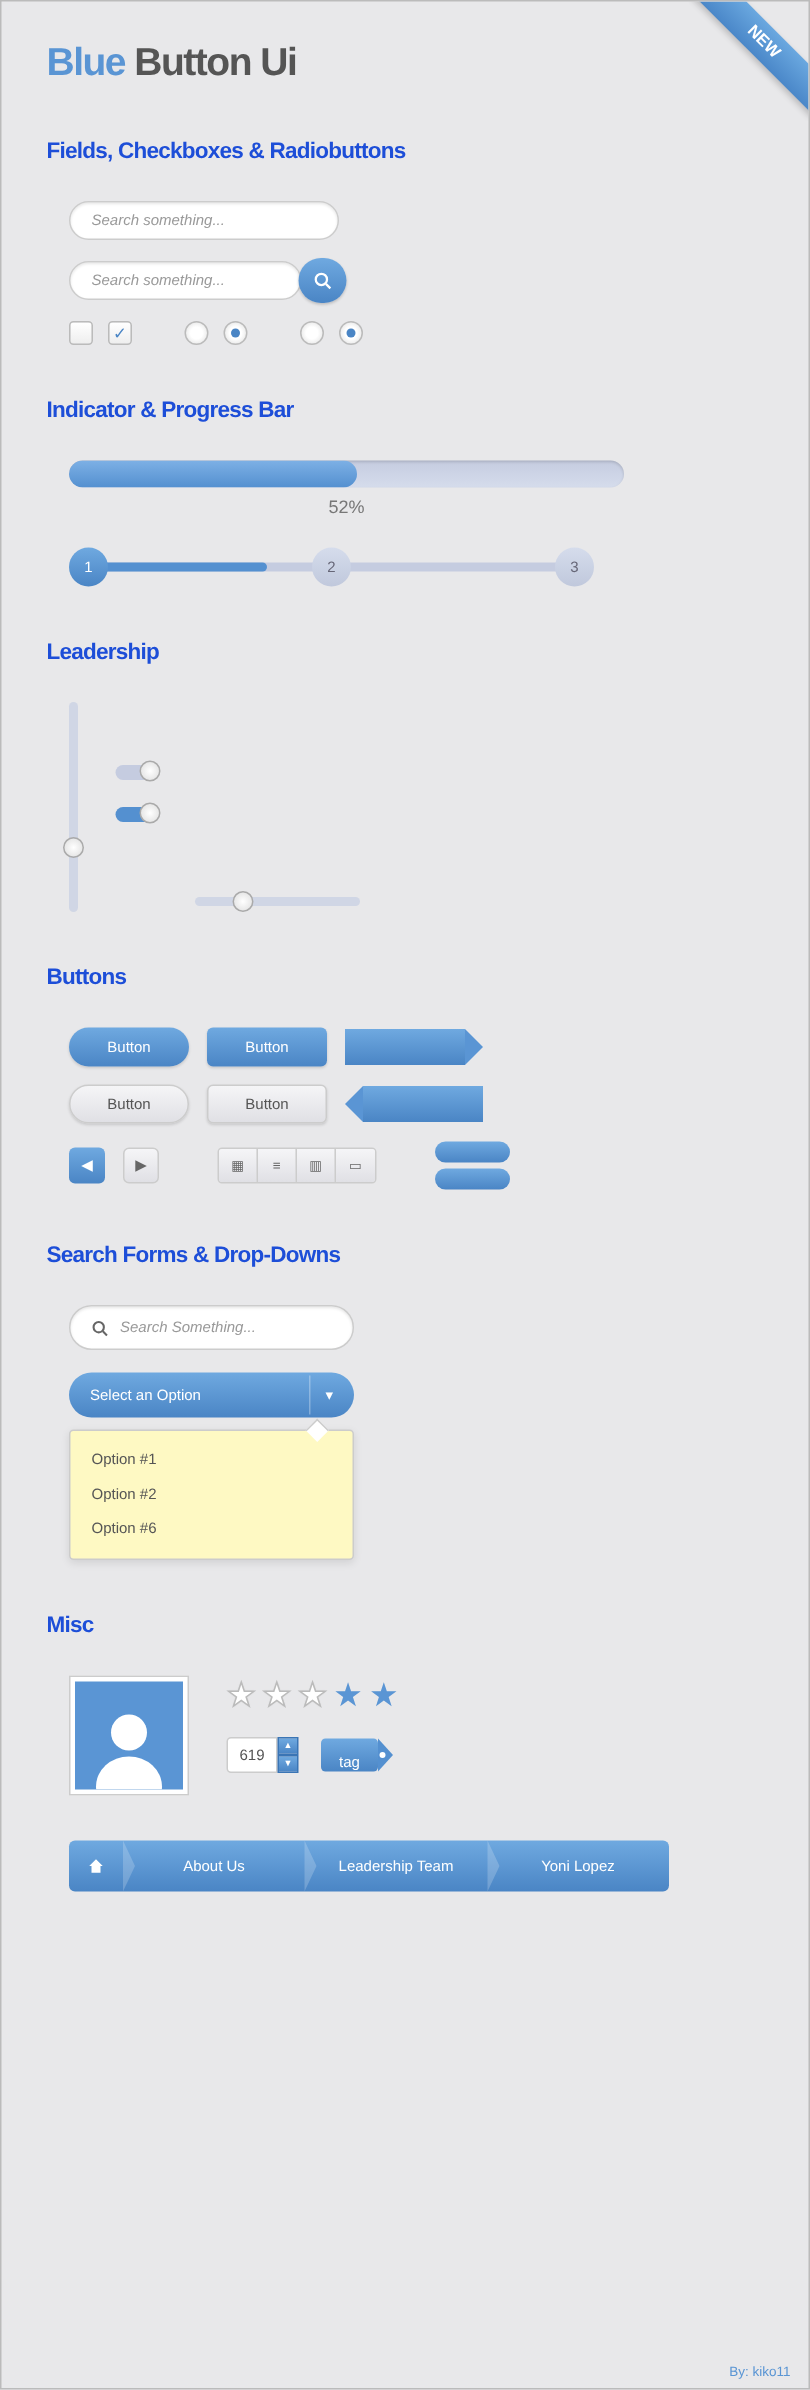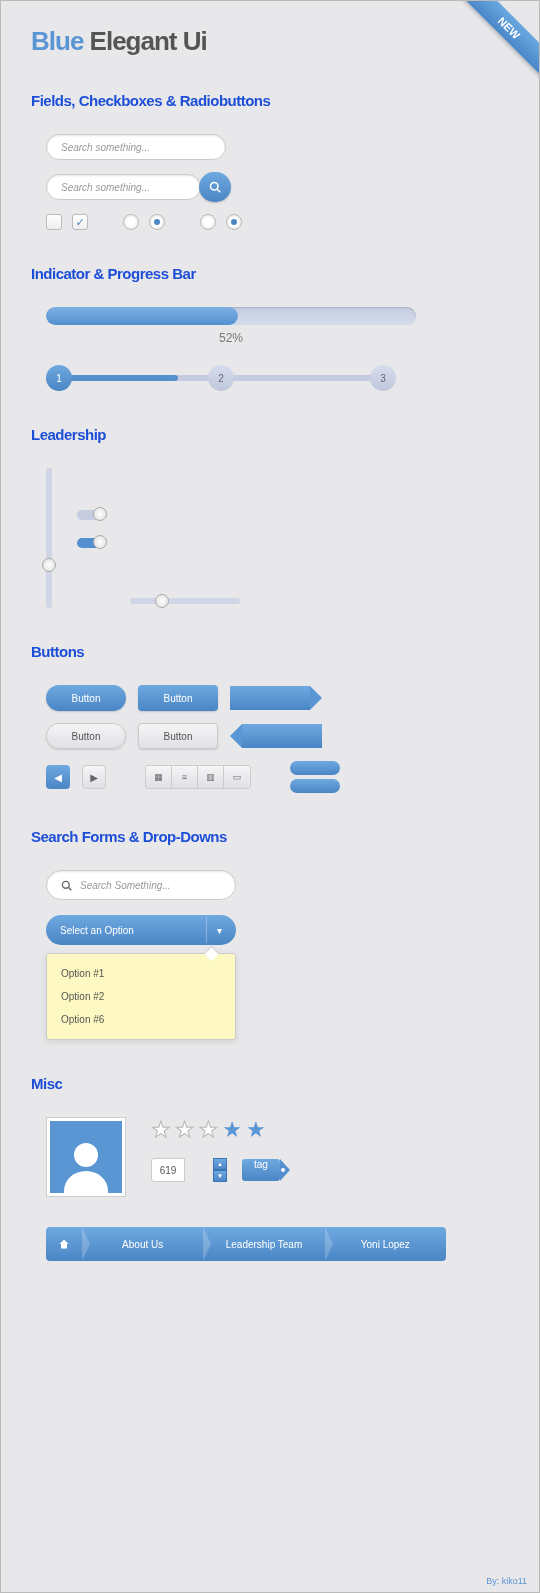--- a/index.html
+++ b/index.html
@@ -137,46 +137,46 @@
     .dd-caret { width:26px; height:26px; border-left:1px solid rgba(255,255,255,0.3); display:flex; align-items:center; justify-content:center; margin-right:-10px; }
     .dd-panel { width:190px; background:#fef9c3; border:1px solid #ccc; border-radius:3px; margin-top:8px; padding:8px 0; box-shadow:0 2px 6px rgba(0,0,0,0.1); position:relative; }
     .dd-panel::before { content:''; position:absolute; top:-6px; right:18px; width:10px; height:10px; background:white; border-left:1px solid #ccc; border-top:1px solid #ccc; transform:rotate(45deg); }
     .dd-item { padding:6px 14px; font-size:10px; color:#555; }
     .avatar { width:80px; height:80px; background:white; border:1px solid #ccc; padding:3px; }
     .avatar-inner { width:100%; height:100%; background:#5a95d4; display:flex; align-items:flex-end; justify-content:center; overflow:hidden; }
     .stars { display:flex; gap:4px; }
     .star { font-size:22px; }
     .star.empty { color:#fff; text-shadow:0 0 1px #aaa; -webkit-text-stroke: 1px #bbb; }
     .star.full { color:#5a95d4; }
-    .stepper { display:flex; align-items:stretch; height:24px;gap:28px; }
+    .stepper { display:flex; align-items:stretch; height:24px; }
     .stepper-val { width:34px; background:white; border:1px solid #ccc; border-radius:3px 0 0 3px; display:flex; align-items:center; justify-content:center; font-size:10px; color:#555; }
     .stepper-btns { width:14px; display:flex; flex-direction:column; }
     .stepper-btns div { flex:1; background:linear-gradient(#6fa9e0,#4a85c5); border:1px solid #3a75b5; font-size:6px; color:white; display:flex; align-items:center; justify-content:center; }
-    .tag { height:22px; background:linear-gradient(#6fa9e0,#4a85c5); border-radius:3px; color:white; font-size:10px; display:flex; align-items:flex-start; padding:0 12px; position:relative; }
+    .tag { height:22px; background:linear-gradient(#6fa9e0,#4a85c5); border-radius:3px; color:white; font-size:10px; display:flex; align-items:flex-end; padding:0 12px; position:relative; }
     .tag::after { content:''; position:absolute; right:-10px; top:0; border-left:10px solid #5490d0; border-top:11px solid transparent; border-bottom:11px solid transparent; }
     .tag::before { content:''; position:absolute; right:-5px; top:50%; width:4px; height:4px; background:white; border-radius:50%; transform:translateY(-50%); z-index:1; }
     .breadcrumb { display:flex; height:34px; background:linear-gradient(#6fa9e0,#4a85c5); border-radius:4px; width:400px; margin-top:30px; overflow:hidden; }
     .bc-item { flex:1; display:flex; align-items:center; justify-content:center; color:white; font-size:10px; position:relative; }
     .bc-item:not(:last-child)::after { content:''; position:absolute; right:-8px; top:50%; transform:translateY(-50%); border-left:8px solid rgba(255,255,255,0.2); border-top:17px solid transparent; border-bottom:17px solid transparent; z-index:1; }
     .bc-home { flex:0 0 36px; }
     .credit { position:absolute; bottom:6px; right:12px; font-size:9px; color:#5a95d4; }
     .misc-row { display:flex; gap:25px; align-items:flex-start; }
     .misc-col { display:flex; flex-direction:column; gap:15px; }
     .misc-row2 { display:flex; gap:15px; align-items:center; }
   </style>
 </head>
 <body>
 
 <div class="ribbon">
   <div class="ribbon-inner">NEW</div>
 </div>
 
 <h1>
   <span class="blue">Blue</span>
-  <span>Elegant Ui</span>
+  <span>Button Ui</span>
 </h1>
 
 <h2>Fields, Checkboxes &amp; Radiobuttons</h2>
 <div class="section-content">
   <div class="search-pill">
     <span>Search something...</span>
   </div>
   <div class="search-with-btn">
     <div class="search-pill">
       <span>Search something...</span>

